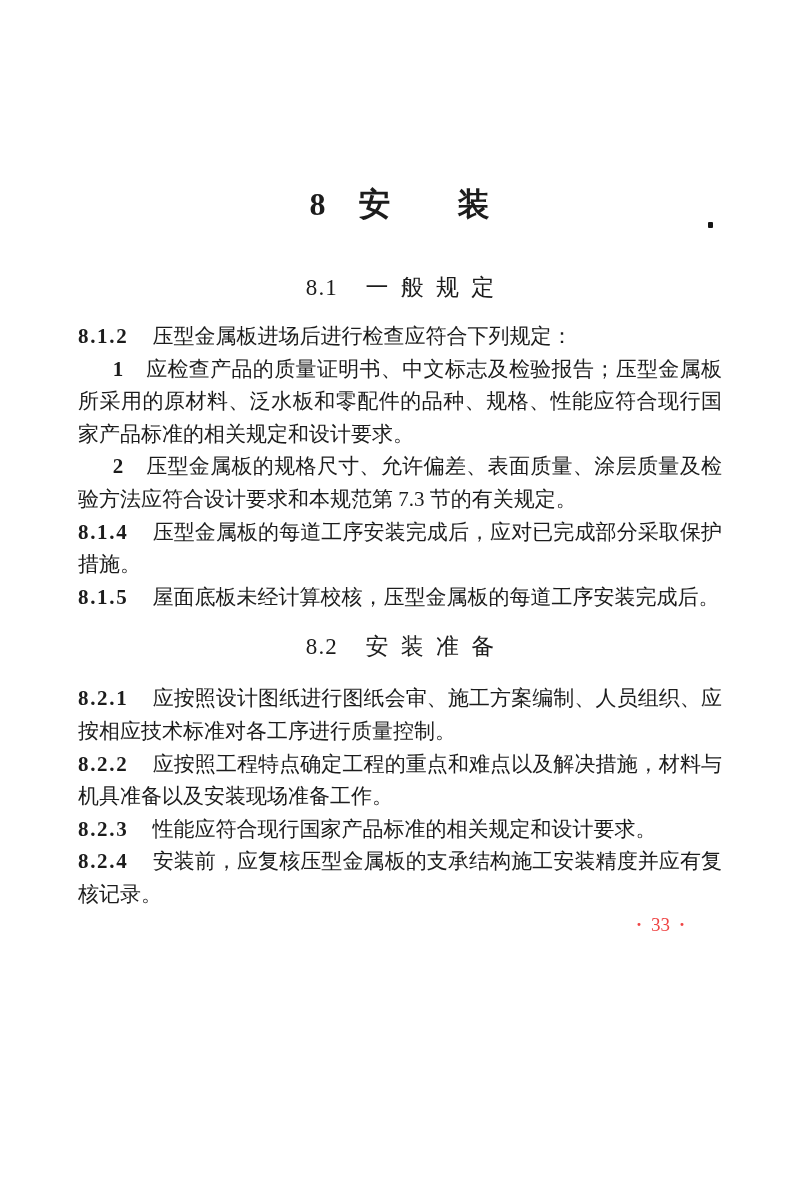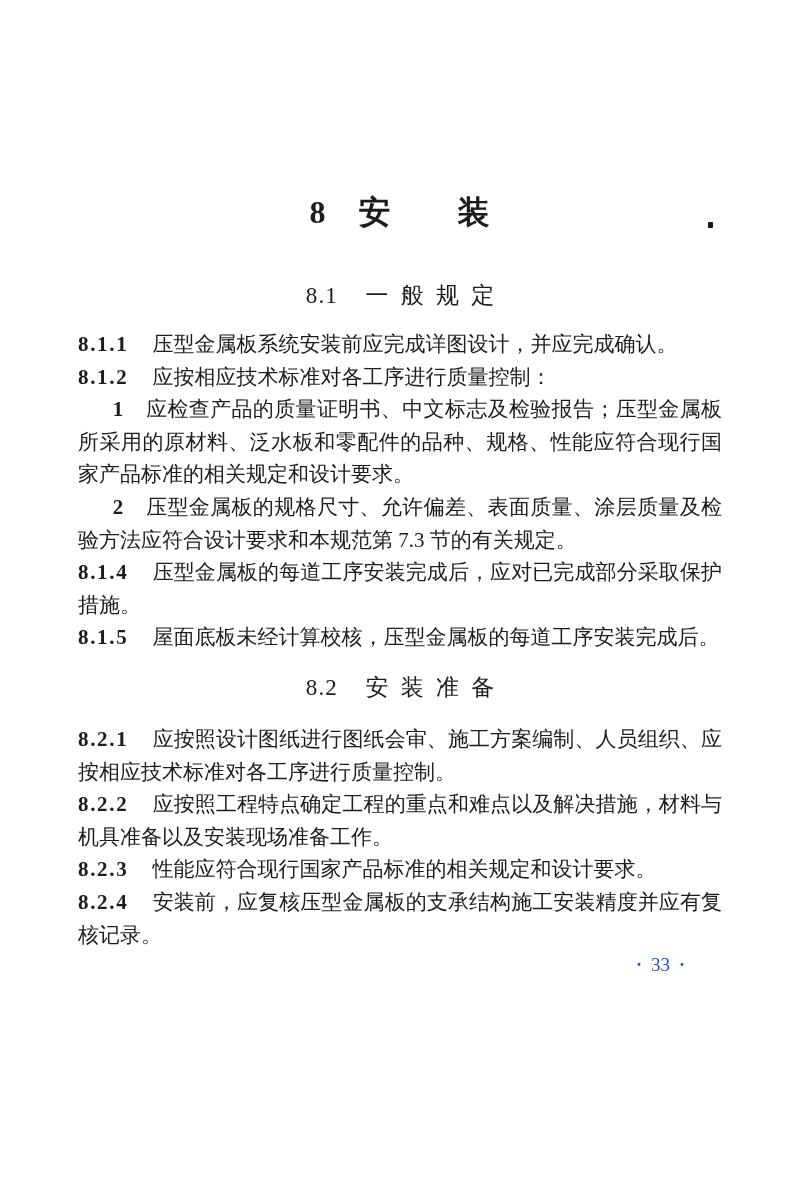--- a/index.html
+++ b/index.html
@@ -2,21 +2,21 @@
 <html><head>
 <meta charset="utf-8">
 <style>
   html, body { margin: 0; padding: 0; background: #ffffff; }
 
   .page {
     position: relative;
     width: 800px;
     height: 1179px;
     box-sizing: border-box;
-    padding: 16px 78px;
+    padding: 8px 78px;
     background: #ffffff;
     color: #1c1c1c;
     font-family: "Liberation Serif", "DejaVu Serif", serif;
     overflow: hidden;
   }
 
   h1.chapter {
     margin: 176px 0 0 0;
     font-size: 32px;
     line-height: 40px;
@@ -55,21 +55,21 @@
   }
   p.clause.sub { text-indent: 1.65em; }
   p.clause.sub .num { margin-right: 1.0em; }
 
   .footer {
     margin-top: 2px;
     text-align: right;
     padding-right: 37px;
     font-size: 18px;
     line-height: 24px;
-    color: #1d4ed8;
+    color: #ef4444;
   }
   .footer .pnum { margin: 0 9px; font-size: 19px; }
   .footer .dot { font-weight: bold; }
 
   .speck {
     position: absolute;
     left: 708px;
     top: 222px;
     width: 5px;
     height: 6px;
@@ -82,22 +82,21 @@
 
 <div class="page">
 
   <h1 class="chapter"><span class="ch-num">8</span><span class="ch-title">安　　装</span></h1>
 
   <span class="speck"></span>
 
   <h2 class="sec-heading" id="sec1-heading"><span class="sec-num">8.1</span><span class="sec-title">一 般 规 定</span></h2>
 
   <div id="sec1-body">
-    <p class="clause"><b class="num">8.1.1</b><span class="txt">压型金属板系统安装前应完成详图设计，并应完成确认。</span></p>
-    <p class="clause"><b class="num">8.1.2</b><span class="txt">应按相应技术标准对各工序进行质量控制：</span></p>
+    <p class="clause"><b class="num">8.1.2</b><span class="txt">压型金属板进场后进行检查应符合下列规定：</span></p>
     <p class="clause sub"><b class="num">1</b><span class="txt">应检查产品的质量证明书、中文标志及检验报告；压型金属板所采用的原材料、泛水板和零配件的品种、规格、性能应符合现行国家产品标准的相关规定和设计要求。</span></p>
     <p class="clause sub"><b class="num">2</b><span class="txt">压型金属板的规格尺寸、允许偏差、表面质量、涂层质量及检验方法应符合设计要求和本规范第 7.3 节的有关规定。</span></p>
     <p class="clause"><b class="num">8.1.4</b><span class="txt">压型金属板的每道工序安装完成后，应对已完成部分采取保护措施。</span></p>
     <p class="clause"><b class="num">8.1.5</b><span class="txt">屋面底板未经计算校核，压型金属板的每道工序安装完成后。</span></p>
   </div>
 
   <h2 class="sec-heading" id="sec2-heading"><span class="sec-num">8.2</span><span class="sec-title">安 装 准 备</span></h2>
 
   <div id="sec2-body">
     <p class="clause"><b class="num">8.2.1</b><span class="txt">应按照设计图纸进行图纸会审、施工方案编制、人员组织、应按相应技术标准对各工序进行质量控制。</span></p>

